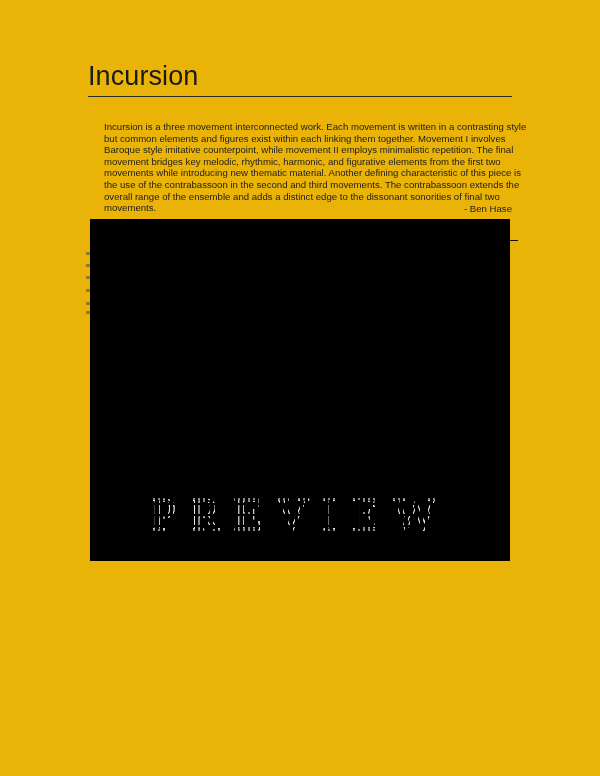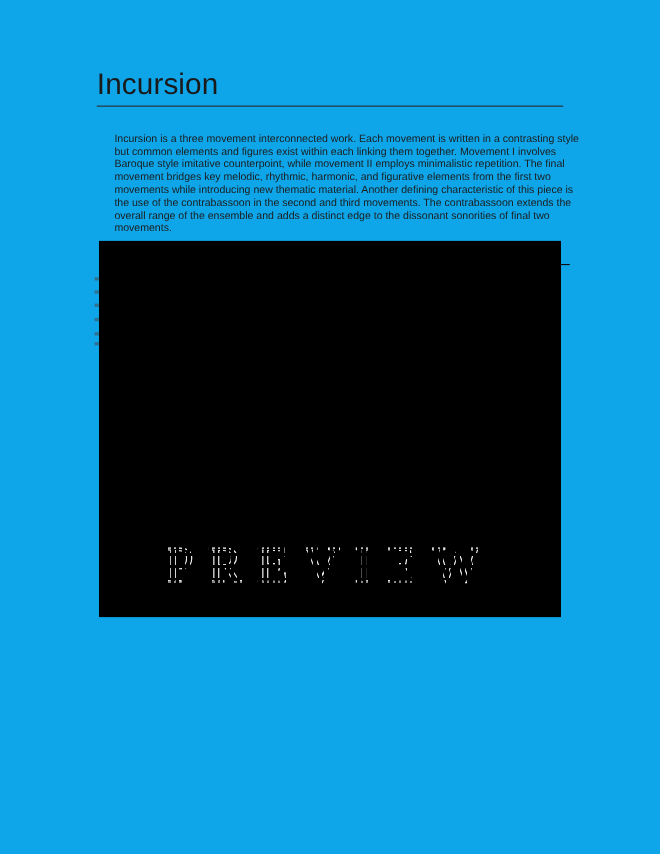--- a/index.html
+++ b/index.html
@@ -14,21 +14,21 @@
     font-family: "Liberation Sans", sans-serif;
     color: #1b1b1b;
     overflow: hidden;
   }
 
   .page {
     position: absolute;
     left: 0; top: 0;
     width: 600px;
     height: 776px;
-    background: #0ea5e9;
+    background: #eab308;
   }
 
   
   .doc-title {
     position: absolute;
     left: 88px;
     top: 62px;
     font-size: 27px;
     font-weight: 400;
     letter-spacing: 0.1px;
@@ -161,20 +161,21 @@
 <body>
 
 <div class="page">
 
   <h1 class="doc-title">Incursion</h1>
 
   <div class="title-rule"></div>
 
   <p class="doc-body">Incursion is a three movement interconnected work. Each movement is written in a contrasting style but common elements and figures exist within each linking them together. Movement I involves Baroque style imitative counterpoint, while movement II employs minimalistic repetition. The final movement bridges key melodic, rhythmic, harmonic, and figurative elements from the first two movements while introducing new thematic material. Another defining characteristic of this piece is the use of the contrabassoon in the second and third movements. The contrabassoon extends the overall range of the ensemble and adds a distinct edge to the dissonant sonorities of final two movements.</p>
 
+  <div class="attribution">- Ben Hase</div>
 
   <div class="preview-plate">
     <div class="wm wm-preview">PREVIEW</div>
 
     <div class="stripes"></div>
     <div class="stripes-h"></div>
   </div>
 
   <div class="plate-tick"></div>
 

